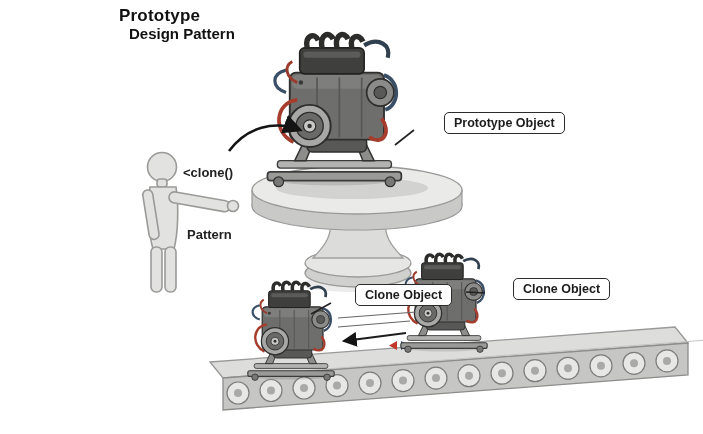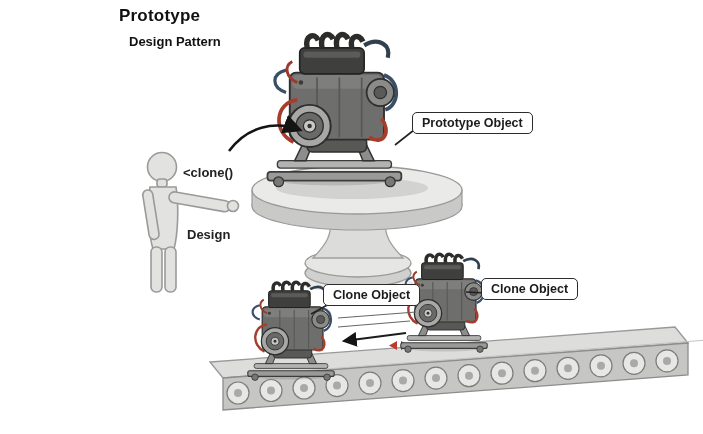--- a/index.html
+++ b/index.html
@@ -6,29 +6,29 @@
   #stage{
     position:relative;width:703px;height:434px;background:#ffffff;
     overflow:hidden;font-family:"Liberation Sans",sans-serif;color:#111;
   }
   #scene{position:absolute;left:0;top:0;}
   .abs{position:absolute;}
   .title{
     left:119px;top:6px;font-size:17px;font-weight:700;letter-spacing:.2px;text-align:right;
   }
   .subtitle{
-    left:129px;top:34px;font-size:13px;font-weight:600;
+    left:129px;top:25px;font-size:15px;font-weight:600;
   }
   .plain-label{font-size:13px;font-weight:600;color:#222;white-space:nowrap;}
   .clone-call{left:183px;top:156px;margin-top:9px;}
   .client{left:187px;top:227px;}
   .callout{
     background:#ffffff;border:1.6px solid #2b2b2b;border-radius:5px;
     padding:3px 9px;font-size:12.5px;font-weight:600;color:#1c1c1c;
-    white-space:nowrap;box-shadow:0 0 0 1px #ffffff inset;
+    white-space:nowrap;box-shadow:0 0 0 1px #ffffff inset;margin-left:32px;
   }
   .callout-prototype{left:412px;top:112px;}
   .callout-clone-left{left:323px;top:284px;}
   .callout-clone-right{left:481px;top:278px;}
 </style>
 </head>
 <body>
 
 <div id="stage">
 
@@ -164,18 +164,18 @@
 
     <line x1="338" y1="318" x2="416" y2="312" stroke="#666" stroke-width="1"></line>
     <line x1="338" y1="327" x2="410" y2="321" stroke="#666" stroke-width="1"></line>
     <path d="M406,333 L344,341" fill="none" stroke="#1c1c1c" stroke-width="2" marker-end="url(#arrow)"></path>
   </svg>
 
   <div class="abs title">Prototype</div>
   <div class="abs subtitle">Design Pattern</div>
 
   <div class="abs plain-label clone-call">&lt;clone()</div>
-  <div class="abs plain-label client">Design</div>
+  <div class="abs plain-label client">Pattern</div>
 
   <div class="abs callout callout-prototype">Prototype Object</div>
   <div class="abs callout callout-clone-left">Clone Object</div>
   <div class="abs callout callout-clone-right">Clone Object</div>
 </div>
 
 </body></html>

